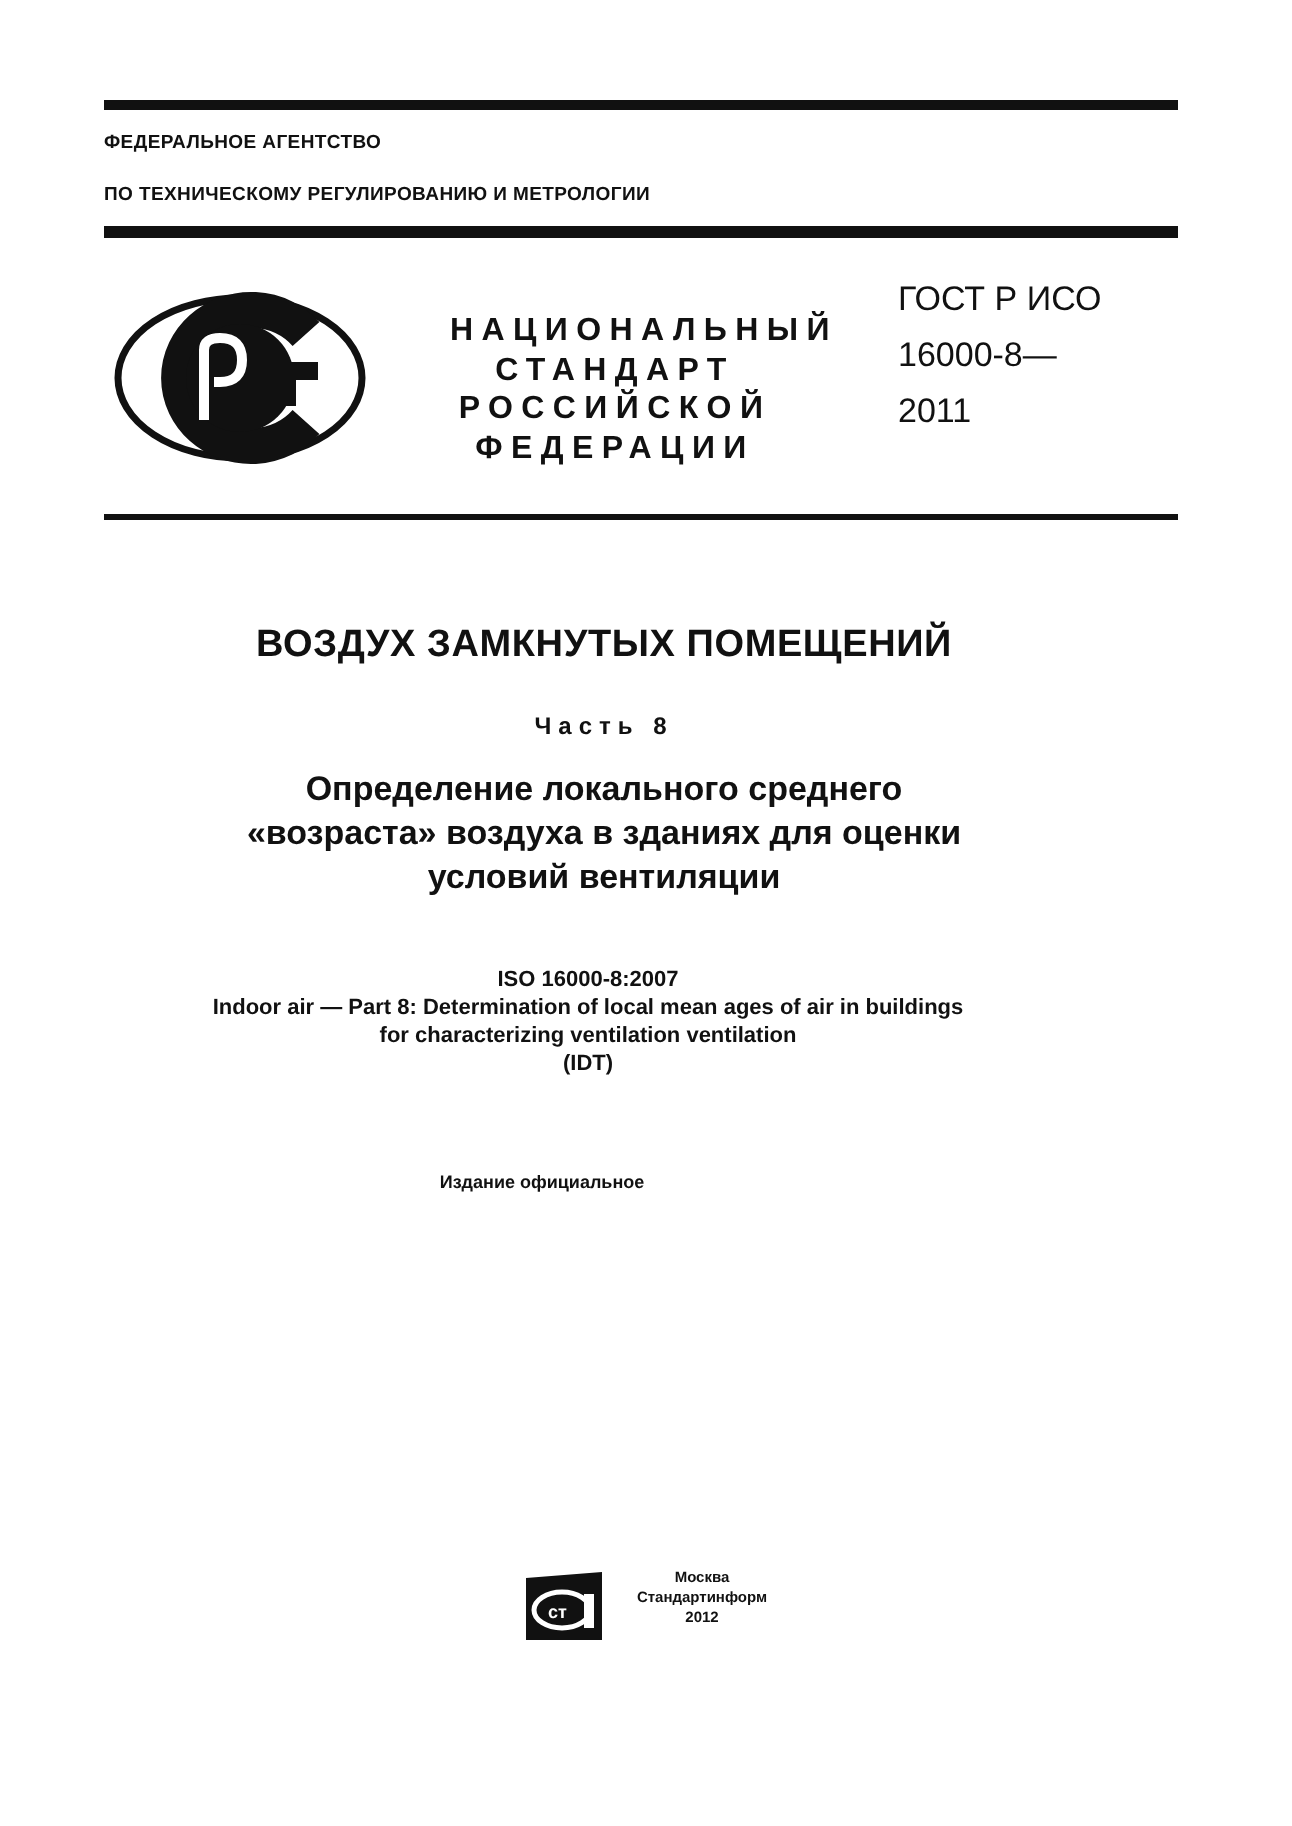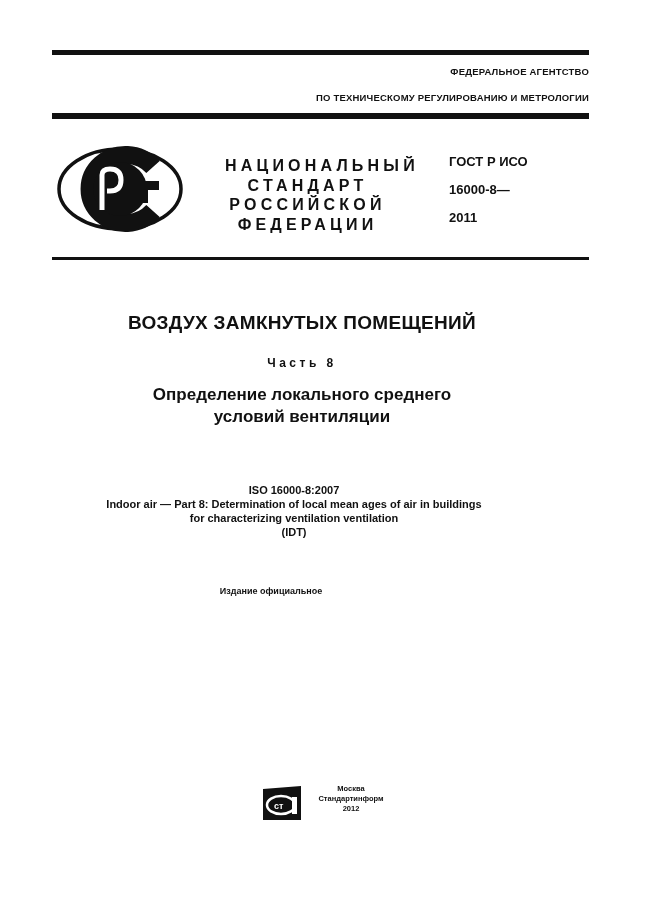--- a/index.html
+++ b/index.html
@@ -1,26 +1,26 @@
 <!DOCTYPE html>
 <html><head>
 <meta charset="utf-8">
 <style>
   html, body { margin: 0; padding: 0; background: #ffffff; }
   body { width: 646px; height: 913px; position: relative; overflow: hidden; font-family: "Liberation Sans", sans-serif; color: #111; }
   .rule { position: absolute; left: 52px; width: 537px; background: #111; }
   .rule.r1 { top: 50px; height: 5px; }
   .rule.r2 { top: 113px; height: 6px; }
   .rule.r3 { top: 257px; height: 3px; }
-  .agency { position: absolute; left: 52px; width: 537px; text-align: right; font-weight: bold; font-size: 9.5px; letter-spacing: 0.2px; }
+  .agency { position: absolute; left: 52px; width: 537px; text-align: left; font-weight: bold; font-size: 9.5px; letter-spacing: 0.2px; }
   .agency.a1 { top: 66px; }
   .agency.a2 { top: 92px; }
   .logo { position: absolute; left: 55px; top: 145px; width: 130px; height: 88px; }
   .nat { position: absolute; left: 225px; top: 156px; width: 165px; text-align: center; font-weight: bold; font-size: 16px; letter-spacing: 4.2px; line-height: 19.5px; }
-  .gost { position: absolute; left: 449px; top: 148px; font-weight: bold; font-size: 13px; line-height: 28px; }
+  .gost { position: absolute; left: 449px; top: 136px; font-weight: normal; font-size: 17px; line-height: 28px; }
   .title { position: absolute; left: 0; width: 604px; text-align: center; font-weight: bold; }
   .t-main { top: 312px; font-size: 19px; letter-spacing: 0.3px; }
   .t-part { top: 356px; font-size: 12px; letter-spacing: 3.5px; }
   .t-sub { top: 384px; font-size: 17px; line-height: 22px; }
   .iso { position: absolute; left: 0; width: 588px; top: 483px; text-align: center; font-weight: bold; font-size: 11px; line-height: 14px; }
   .edition { position: absolute; left: 0; width: 542px; top: 586px; text-align: center; font-weight: bold; font-size: 9px; }
   .pub-logo { position: absolute; left: 261px; top: 785px; width: 44px; height: 36px; }
   .pub-text { position: absolute; left: 312px; top: 784px; width: 78px; text-align: center; font-weight: bold; font-size: 7.5px; line-height: 10px; }
 </style>
 </head>
@@ -54,20 +54,21 @@
   <div>16000-8—</div>
   <div>2011</div>
 </div>
 
 <div class="rule r3"></div>
 
 <div class="title t-main">ВОЗДУХ ЗАМКНУТЫХ ПОМЕЩЕНИЙ</div>
 <div class="title t-part">Часть 8</div>
 <div class="title t-sub">
   <div>Определение локального среднего</div>
+  <div>«возраста» воздуха в зданиях для оценки</div>
   <div>условий вентиляции</div>
 </div>
 
 <div class="iso">
   <div>ISO 16000-8:2007</div>
   <div>Indoor air — Part 8: Determination of local mean ages of air in buildings</div>
   <div>for characterizing ventilation ventilation</div>
   <div>(IDT)</div>
 </div>
 

